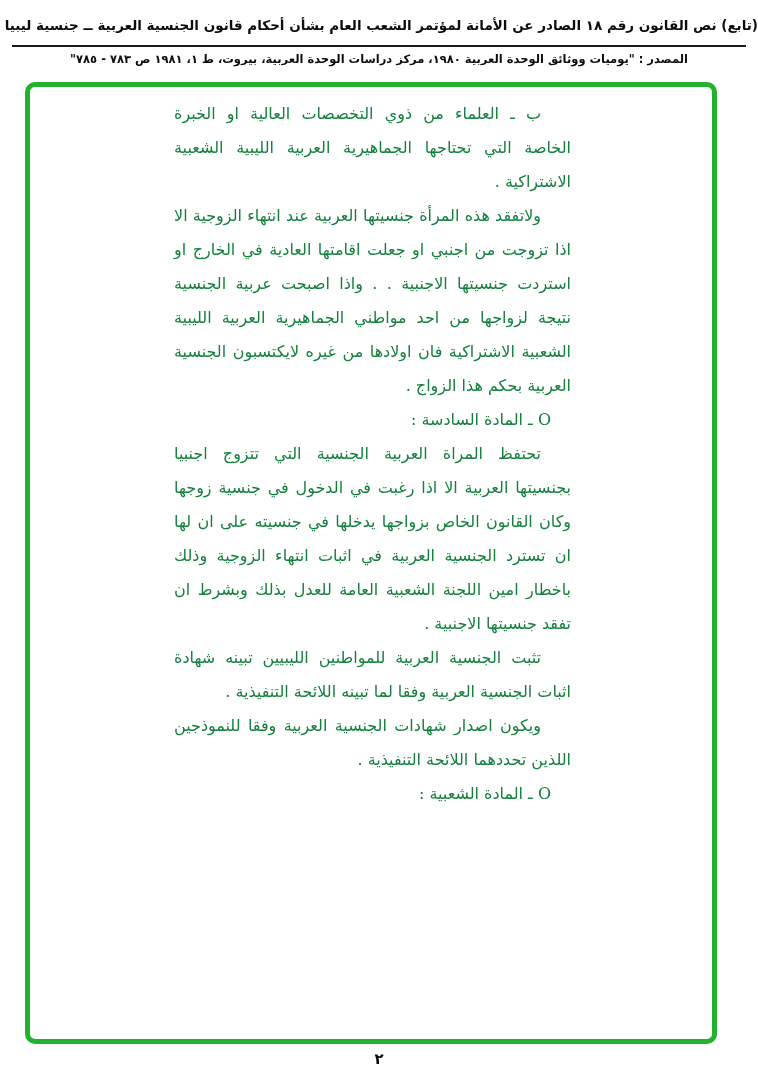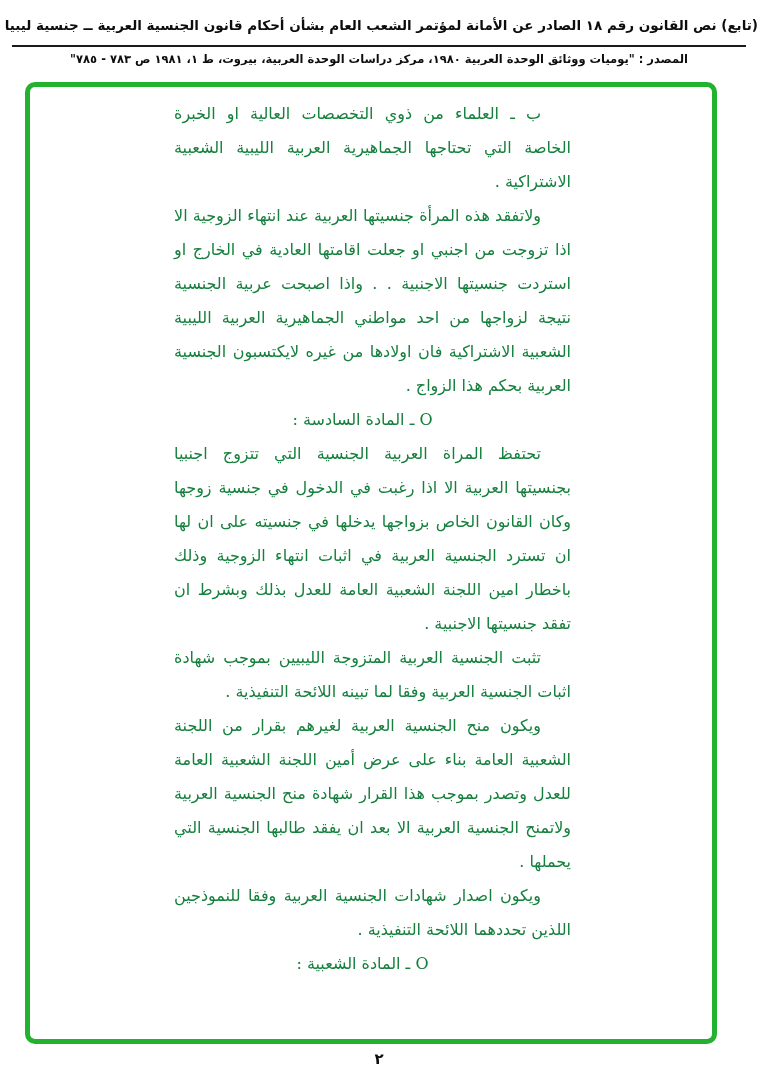--- a/index.html
+++ b/index.html
@@ -66,21 +66,21 @@
     margin-left: 16px;
   }
   .doc-body p { margin: 0; }
   .body-para {
     margin: 0 0 7px 0;
     text-indent: 30px; 
   }
   .article-heading {
     margin: 12px 0 14px 0;
     padding-right: 20px;
-    text-align: center;
+    text-align: right;
     text-indent: 0;
   }
 
   
   .page-number {
     position: absolute;
     top: 1050px; left: 0; right: 0;
     text-align: center;
     font-weight: bold;
     font-size: 15px;
@@ -98,21 +98,20 @@
 
   <div class="header-source">المصدر : "يوميات ووثائق الوحدة العربية ١٩٨٠، مركز دراسات الوحدة العربية، بيروت، ط ١، ١٩٨١ ص ٧٨٣ - ٧٨٥"</div>
 
   <div class="green-frame" style="border-color: rgb(34, 178, 48);"></div>
 
   <div class="doc-body">
       <p class="body-para">ب ـ العلماء من ذوي التخصصات العالية او الخبرة الخاصة التي تحتاجها الجماهيرية العربية الليبية الشعبية الاشتراكية .</p>
       <p class="body-para">ولاتفقد هذه المرأة جنسيتها العربية عند انتهاء الزوجية الا اذا تزوجت من اجنبي او جعلت اقامتها العادية في الخارج او استردت جنسيتها الاجنبية . . واذا اصبحت عربية الجنسية نتيجة لزواجها من احد مواطني الجماهيرية العربية الليبية الشعبية الاشتراكية فان اولادها من غيره لايكتسبون الجنسية العربية بحكم هذا الزواج .</p>
       <p class="article-heading">O ـ المادة السادسة :</p>
       <p class="body-para">تحتفظ المراة العربية الجنسية التي تتزوج اجنبيا بجنسيتها العربية الا اذا رغبت في الدخول في جنسية زوجها وكان القانون الخاص بزواجها يدخلها في جنسيته على ان لها ان تسترد الجنسية العربية في اثبات انتهاء الزوجية وذلك باخطار امين اللجنة الشعبية العامة للعدل بذلك وبشرط ان تفقد جنسيتها الاجنبية .</p>
-      <p class="body-para">تثبت الجنسية العربية المتزوجة الليبيين بموجب شهادة اثبات الجنسية العربية وفقا لما تبينه اللائحة التنفيذية .</p>
-      <p class="body-para">ويكون منح الجنسية العربية لغيرهم بقرار من اللجنة الشعبية العامة بناء على عرض أمين اللجنة الشعبية العامة للعدل وتصدر بموجب هذا القرار شهادة منح الجنسية العربية ولاتمنح الجنسية العربية الا بعد ان يفقد طالبها الجنسية التي يحملها .</p>
+      <p class="body-para">تثبت الجنسية العربية للمواطنين الليبيين تبينه شهادة اثبات الجنسية العربية وفقا لما تبينه اللائحة التنفيذية .</p>
       <p class="body-para">ويكون اصدار شهادات الجنسية العربية وفقا للنموذجين اللذين تحددهما اللائحة التنفيذية .</p>
       <p class="article-heading">O ـ المادة الشعبية :</p>
     </div>
 
   <div class="page-number">٢</div>
 
 </div>
 
 </body></html>

